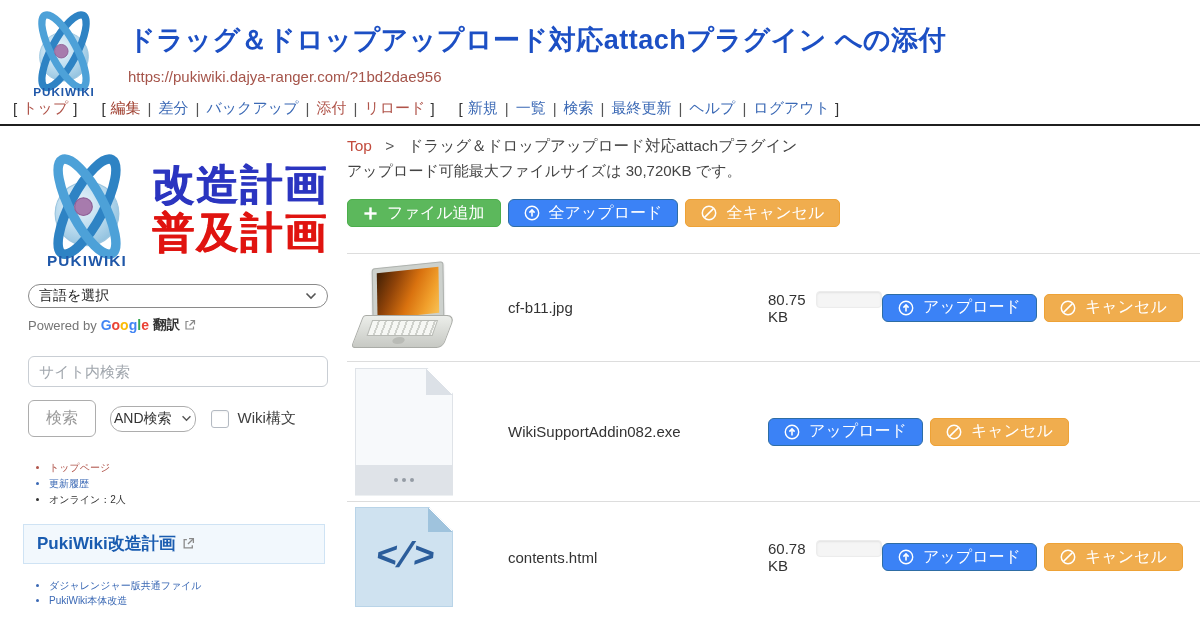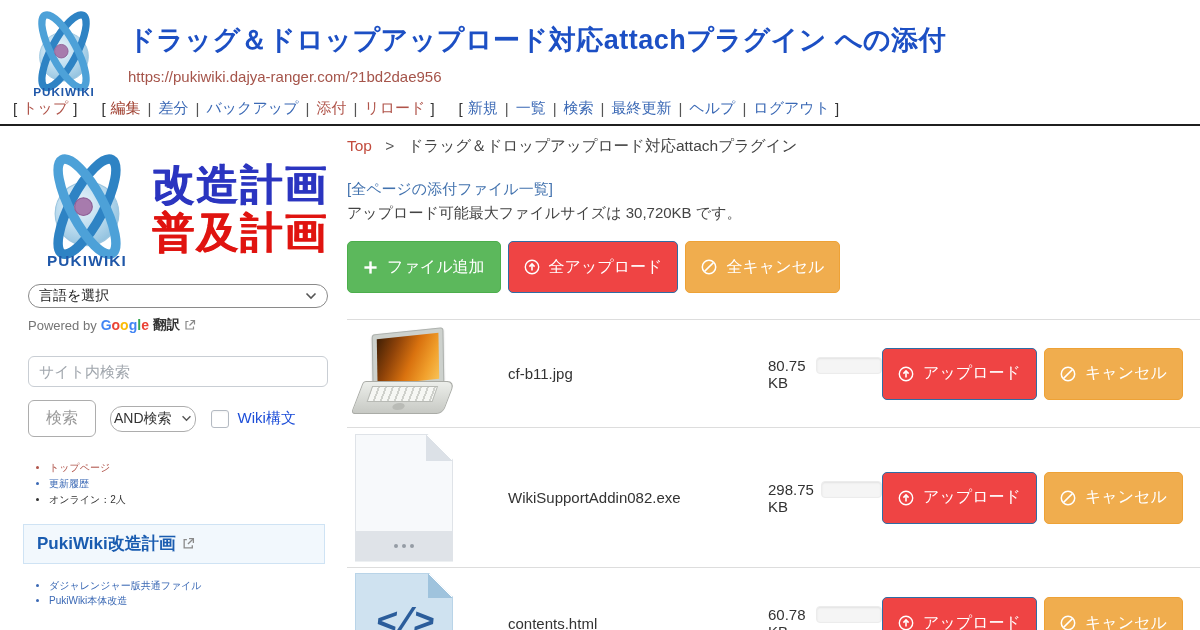--- a/index.html
+++ b/index.html
@@ -55,21 +55,21 @@
 
   .search-row { margin-top:13px; display:flex; align-items:center; }
   .search-btn { padding:7px 17px; background:#fff; border:1px solid #adadad; border-radius:6px;
                 font-size:16px; color:#9b9b9b; cursor:pointer;
                 font-family:"Liberation Sans","DejaVu Sans",sans-serif; }
   .mode-select { margin-left:14px; height:26px; border:1px solid #adadad; border-radius:12px;
                  display:flex; align-items:center; gap:9px; padding:0 3px; font-size:14px; color:#333;
                  cursor:pointer; background:#fff; }
   .wiki-check { margin-left:15px; width:18px; height:18px; border:1px solid #b4bac2; border-radius:3px;
                 background:#fff; cursor:pointer; box-shadow:inset 0 1px 2px rgba(0,0,0,.05); }
-  .wiki-label { margin-left:9px; font-size:15px; color:#1d4ed8; }
+  .wiki-label { margin-left:9px; font-size:15px; color:#404040; }
 
   .side-list { margin-top:24px; padding-left:21px; list-style:disc; font-size:10px; line-height:1.42; color:#333; }
   .side-list li { margin-bottom:2px; cursor:pointer; }
   .side-list li.plain { cursor:default; }
 
   .side-box { margin:16px 0 0 -5px; width:302px; background:#f2f8fd; border:1px solid #cfe3f4;
               padding:7px 13px 8px; display:flex; align-items:center; gap:6px; cursor:pointer; }
   .side-box-title { font-size:17px; font-weight:bold; color:#1a5cb0; }
   .list2 { margin-top:15px; }
   .list2 li { margin-bottom:1px; }
@@ -77,25 +77,25 @@
   .ext-icon { display:inline-block; vertical-align:middle; }
 
   
   .breadcrumb { margin-top:10px; font-size:15.5px; color:#444; }
   .crumb-home { color:#c24c3e; cursor:pointer; }
   .crumb-sep { margin:0 9px; color:#555; }
   .attach-link { margin-top:23px; font-size:15px; color:#4272ae; cursor:pointer; }
   .note { margin-top:5px; font-size:15px; color:#444; }
 
   .toolbar { margin-top:18px; display:flex; gap:7px; }
-  .btn { height:52px; display:inline-flex; align-items:center; gap:9px; padding:0 15px;
+  .btn { height:28px; display:inline-flex; align-items:center; gap:9px; padding:0 15px;
          border-radius:5px; color:#fff; font-size:16px; cursor:pointer; border:1px solid transparent;
          font-family:"Liberation Sans","DejaVu Sans",sans-serif; }
   .btn-green  { background:#5cb85c; border-color:#4cae4c; }
-  .btn-blue   { background:#ef4444; border-color:#2e6da4; }
+  .btn-blue   { background:#3b82f6; border-color:#2e6da4;border-radius:6px; }
   .btn-orange { background:#f0ad4e; border-color:#eea236; }
   .btn svg { flex:0 0 auto; }
 
   .row-sep { border:none; border-top:1px solid #ddd; margin:0; }
   .file-section { margin-top:26px; }
   .file-row { display:flex; align-items:center; }
   .row-1 { height:107px; }
   .row-2 { height:139px; }
   .row-3 { height:110px; }
   .icon-cell { width:161px; padding-left:8px; display:flex; align-items:center; }
@@ -278,21 +278,20 @@
     </aside>
 
     <main class="main">
 
       <div class="breadcrumb">
         <span class="crumb-home">Top</span>
         <span class="crumb-sep">&gt;</span>
         <span>ドラッグ＆ドロップアップロード対応attachプラグイン</span>
       </div>
 
-      <div class="attach-link">[全ページの添付ファイル一覧]</div>
       <div class="note">アップロード可能最大ファイルサイズは 30,720KB です。</div>
 
       <div class="toolbar">
         <button class="btn btn-green">
           <svg width="15" height="15" viewBox="0 0 16 16">
               <line x1="8" y1="1.5" x2="8" y2="14.5" stroke="#fff" stroke-width="2.6"></line>
               <line x1="1.5" y1="8" x2="14.5" y2="8" stroke="#fff" stroke-width="2.6"></line>
             </svg>
           <span>ファイル追加</span>
         </button>
@@ -358,24 +357,20 @@
             <div class="doc">
               <div class="fold"></div>
               <div class="strip">
                   <span class="dot"></span>
                   <span class="dot"></span>
                   <span class="dot"></span>
                 </div>
             </div>
           </div>
           <div class="name-cell">WikiSupportAddin082.exe</div>
-          <div class="size-cell">
-            <span>298.75 KB</span>
-            <div class="progress"></div>
-          </div>
           <div class="btn-cell">
             <button class="btn btn-blue">
               <svg width="16" height="16" viewBox="0 0 16 16">
                   <circle cx="8" cy="8" r="6.7" fill="none" stroke="#fff" stroke-width="1.4"></circle>
                   <line x1="8" y1="11.6" x2="8" y2="5.2" stroke="#fff" stroke-width="1.6"></line>
                   <path d="M5.4 7.6 L8 5 L10.6 7.6" fill="none" stroke="#fff" stroke-width="1.6"></path>
                 </svg>
               <span>アップロード</span>
             </button>
             <button class="btn btn-orange">

